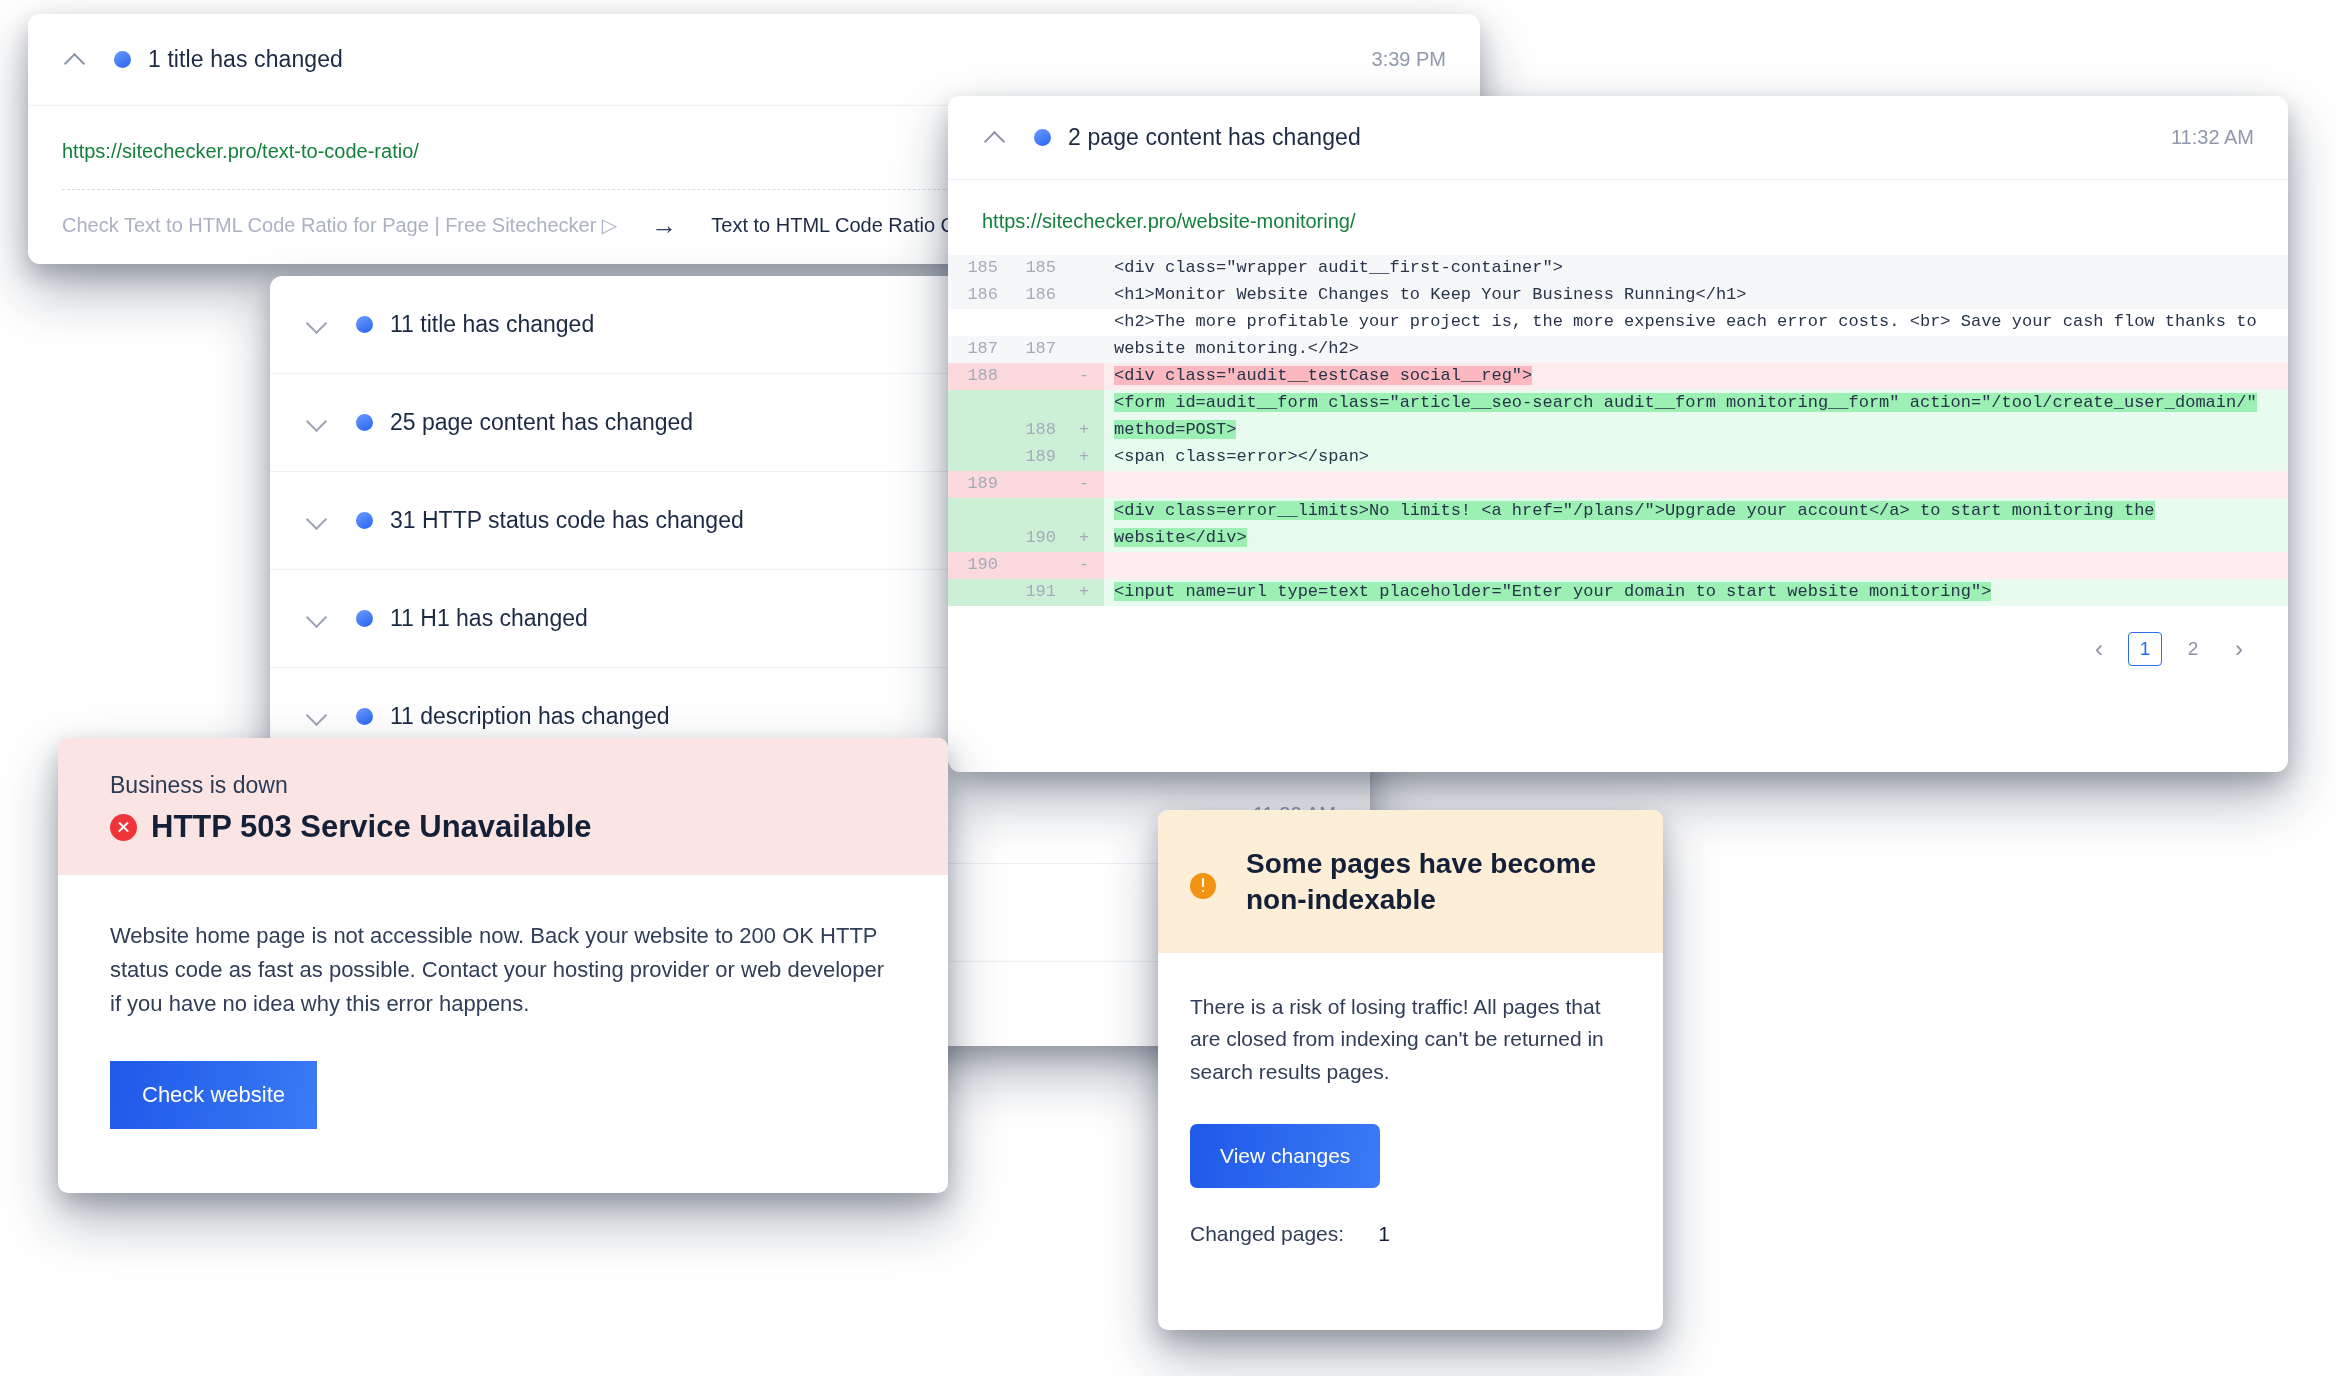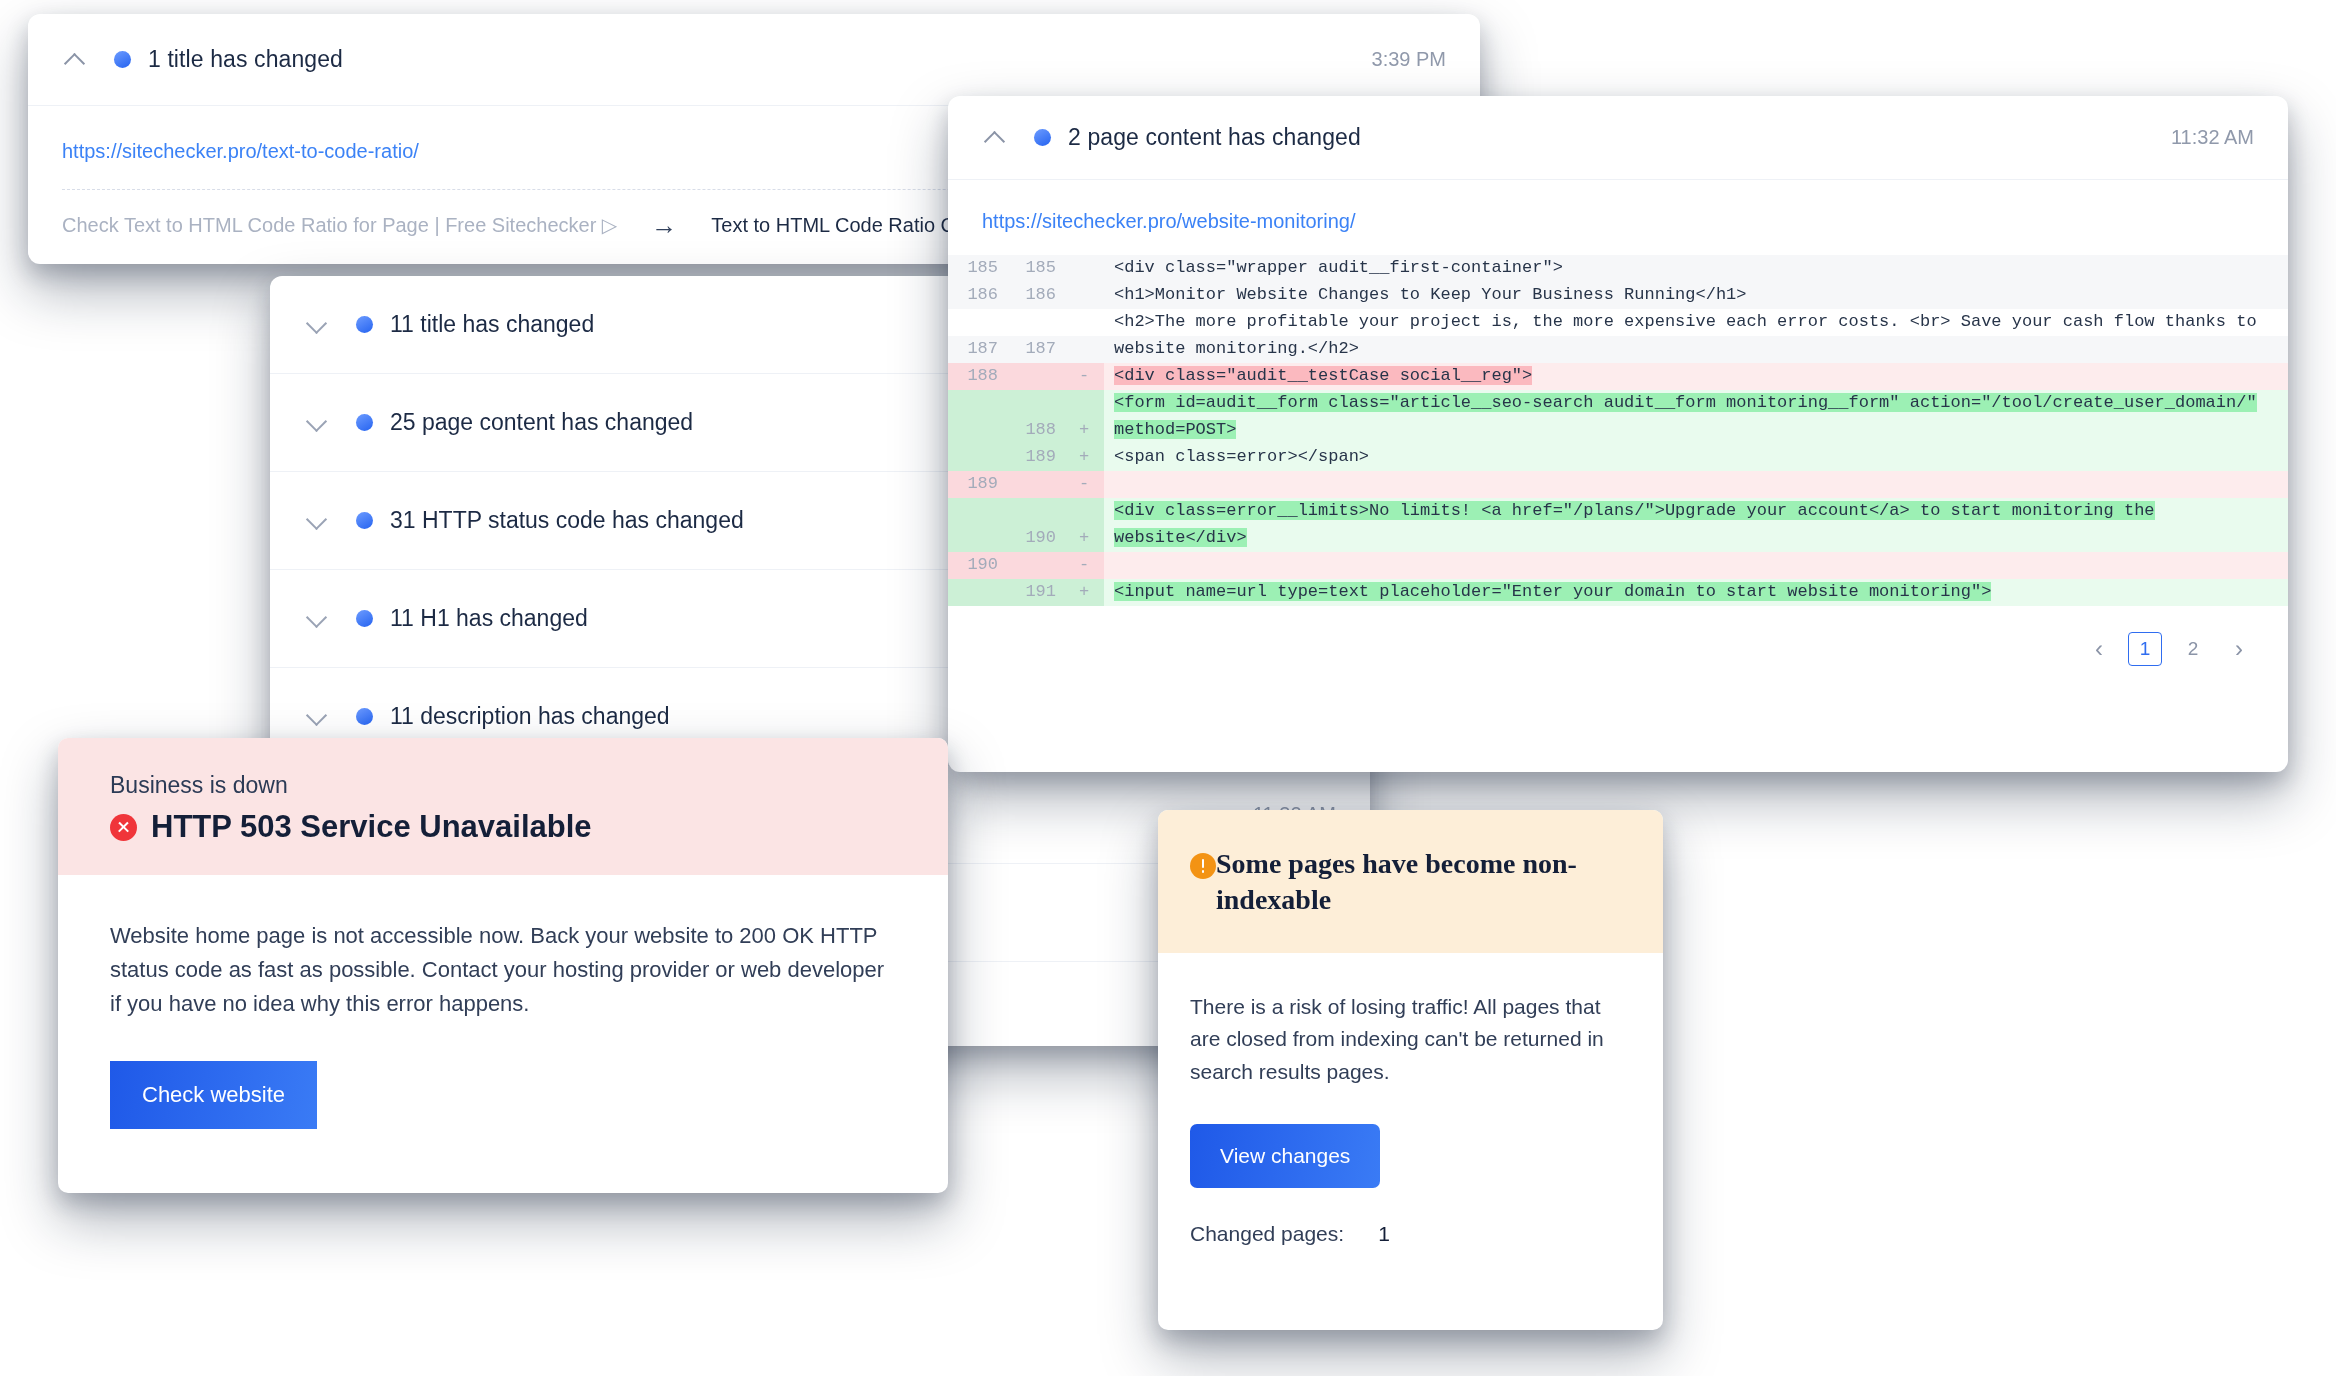--- a/index.html
+++ b/index.html
@@ -54,21 +54,21 @@
   }
   .acc-title {
     font-size: 23px; color: #1c2a44; font-weight: 500; letter-spacing: .1px;
     white-space: nowrap;
   }
   .acc-time {
     margin-left: auto; font-size: 20px; color: #9099ab; white-space: nowrap;
   }
   .url-row { padding: 34px 34px 0 34px; }
   .url-link {
-    font-size: 20px; color: #3b82f6; text-decoration: none; white-space: nowrap;
+    font-size: 20px; color: #15803d; text-decoration: none; white-space: nowrap;
   }
   .dash-sep {
     margin: 26px 34px 0 34px;
     border-top: 1px dashed #d8dde8; height: 0;
   }
   .diff-pair {
     display: flex; align-items: center; gap: 34px;
     padding: 22px 34px 0 34px;
     font-size: 20px; white-space: nowrap;
   }
@@ -168,21 +168,21 @@
     padding: 21px 32px; cursor: pointer;
     font-family: "Liberation Sans", sans-serif;
   }
 
   
   #card-nonindexable {
     left: 1158px; top: 810px; width: 505px; height: 520px;
     border-radius: 10px;
   }
   .alert-head-amber { background: #fdeed8; padding: 36px 32px 34px 32px; }
-  .warn-row { display: flex; gap: 0; align-items: flex-start; font-family: Liberation Serif, serif; }
+  .warn-row { display: flex; gap: 30px; align-items: center; }
   .warn-icon {
     width: 26px; height: 26px; border-radius: 50%; background: #f39314;
     flex: 0 0 26px; margin-top: 7px; position: relative;
   }
   .warn-icon::before {
     content: ""; position: absolute; left: 11.7px; top: 5.5px;
     width: 2.6px; height: 9px; background: #fff; border-radius: 1px;
   }
   .warn-icon::after {
     content: ""; position: absolute; left: 11.7px; top: 17px;

